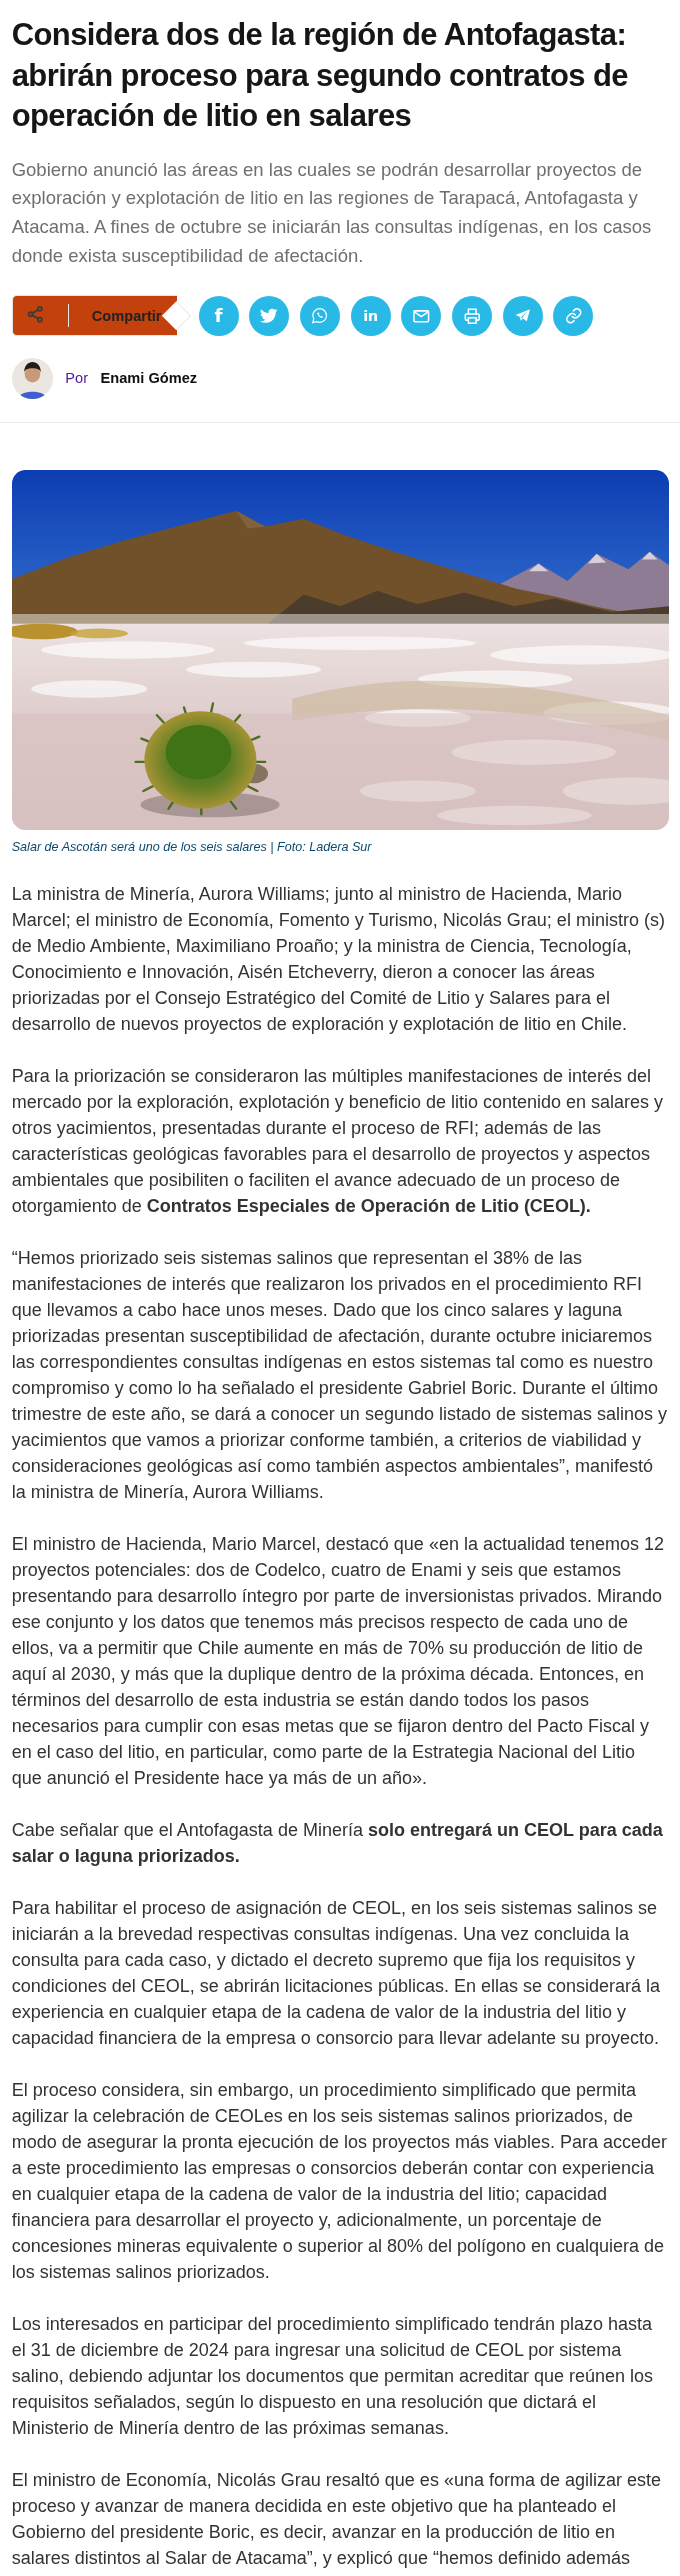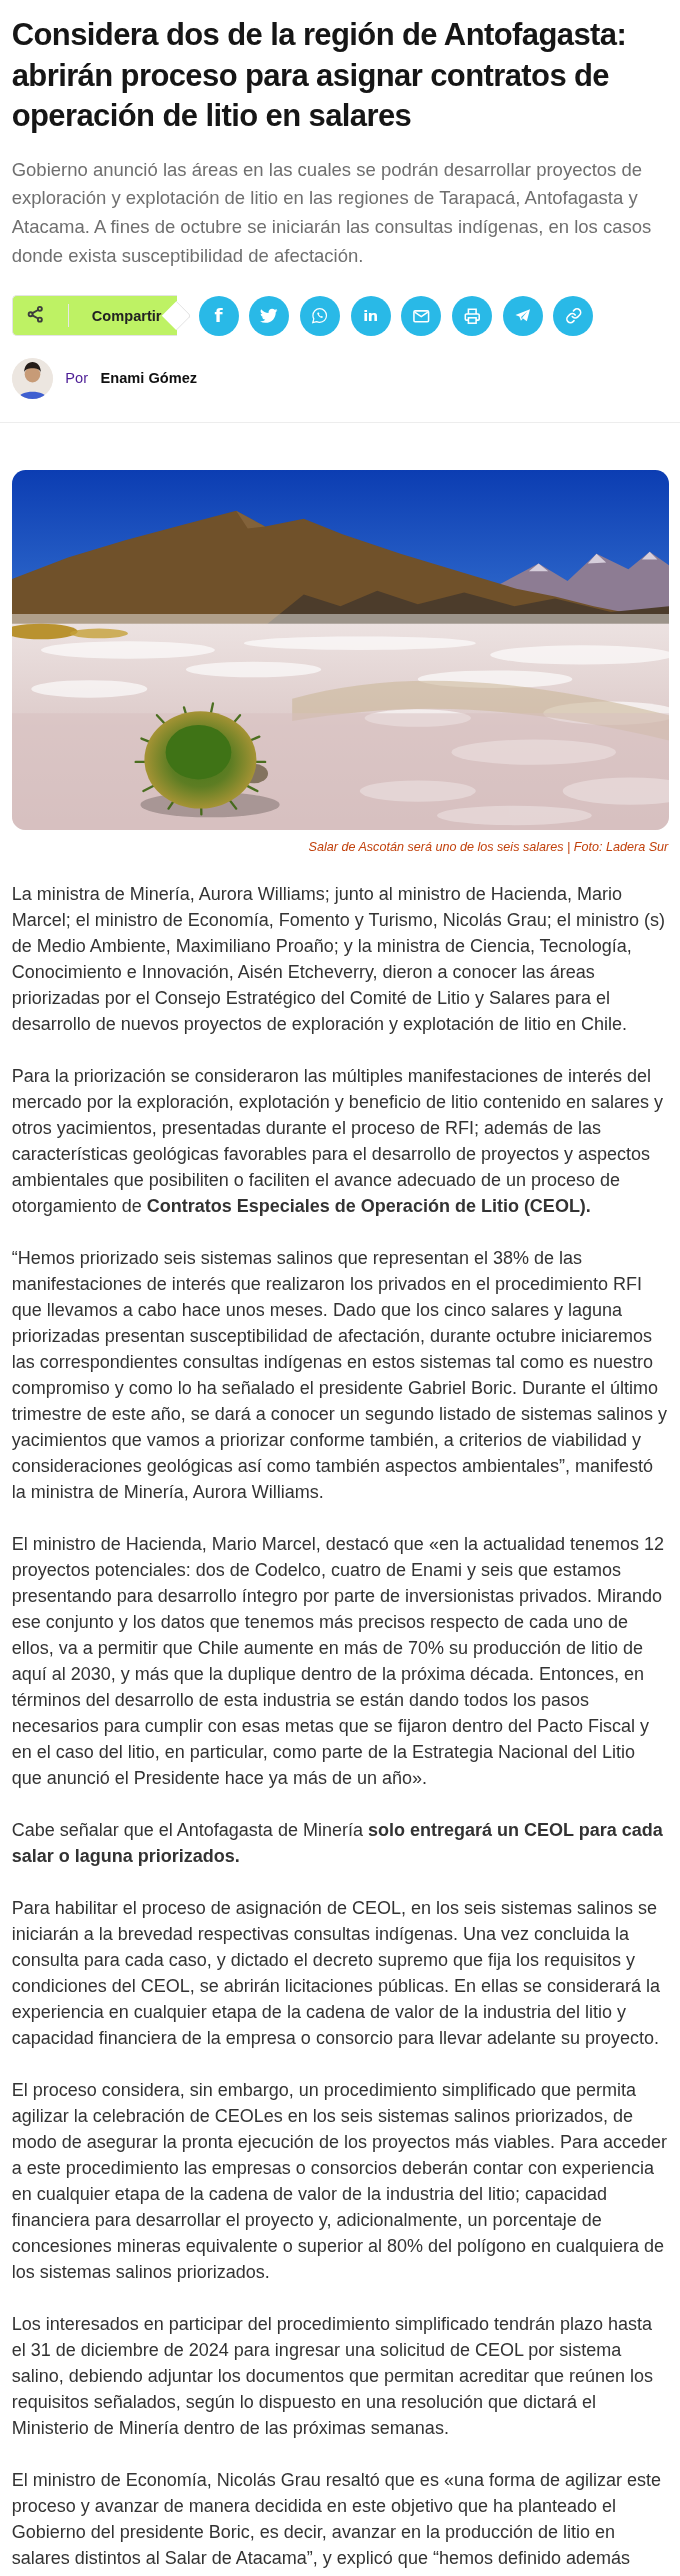--- a/index.html
+++ b/index.html
@@ -13,21 +13,21 @@
   }
   .lede{
     font-size:18.5px; line-height:1.55; color:#6f6f6f; margin:0 0 25px;
   }
 
   
   .share-row{ display:flex; align-items:center; margin:0 0 21.4px; }
   .share-pill{
     position:relative; display:flex; align-items:center; gap:23px;
     border:1px solid #e4e4e4; border-right:none; border-radius:4.9px 0 0 4.9px;
-    background:#bef264; padding:0 15.6px 0 13.6px; height:41px; box-sizing:border-box;
+    background:#c2410c; padding:0 15.6px 0 13.6px; height:41px; box-sizing:border-box;
     margin-right:21.4px; cursor:pointer;
   }
   .share-pill::after{
     content:""; position:absolute; right:-10.7px; top:50%;
     width:20.4px; height:20.4px; transform:translateY(-50%) rotate(45deg);
     border-top:1px solid #e4e4e4; border-right:1px solid #e4e4e4;
     background:#fff; border-radius:0 3.9px 0 0;
   }
   .share-pill .txt{ font-weight:700; font-size:14.6px; color:#222; }
   .share-sep{ width:1px; height:23px; background:#e7e7e7; }
@@ -45,34 +45,34 @@
   .byline{ display:flex; align-items:center; gap:12.6px; margin:5.8px 0 23px; font-size:14.6px; }
   .avatar{ width:41px; height:41px; border-radius:50%; overflow:hidden; background:#efe9e3; flex:0 0 auto; }
   .byline .prefix{ color:#4c1d95; }
   .byline .author{ color:#101010; font-weight:700; text-decoration:none; }
 
   .divider{ border:none; border-top:1px solid #ededed; margin:0 -11.7px 47px; }
 
   figure{ margin:0; }
   .photo{ width:657px; height:360px; border-radius:13.6px; overflow:hidden; display:block; }
   figcaption{
-    font-style:italic; font-size:12.6px; color:#c2410c; margin:9.7px 0 27px;text-align:right;
+    font-style:italic; font-size:12.6px; color:#0c4a6e; margin:9.7px 0 27px;
   }
 
   #article-body p{
     font-size:18px; line-height:26px; margin:0 0 26px; color:#333;
   }
   #article-body .b{ font-weight:700; }
 </style>
 </head>
 <body>
 
 <div class="page" data-name="article-page">
 
-  <h1 data-name="article-title">Considera dos de la región de Antofagasta: abrirán proceso para asignar contratos de operación de litio en salares</h1>
+  <h1 data-name="article-title">Considera dos de la región de Antofagasta: abrirán proceso para segundo contratos de operación de litio en salares</h1>
 
   <p class="lede" data-name="article-lede">Gobierno anunció las áreas en las cuales se podrán desarrollar proyectos de exploración y explotación de litio en las regiones de Tarapacá, Antofagasta y Atacama. A fines de octubre se iniciarán las consultas indígenas, en los casos donde exista susceptibilidad de afectación.</p>
 
   <div class="share-row" data-name="share-bar">
     <div class="share-pill" data-name="share-button">
       <span data-name="share-icon">
         <svg width="18.5" height="18.5" viewBox="0 0 24 24" fill="none" stroke="#3c3c3c" stroke-width="2.4" stroke-linecap="round">
           <circle cx="18" cy="5" r="2.6"></circle>
             <circle cx="6" cy="12" r="2.6"></circle>
             <circle cx="18" cy="19" r="2.6"></circle>

